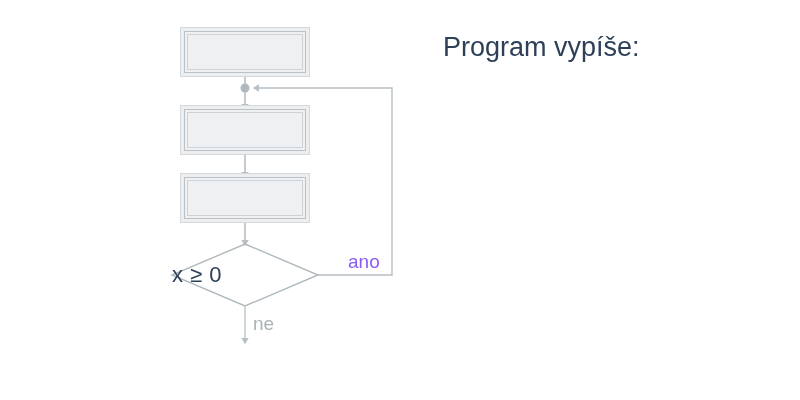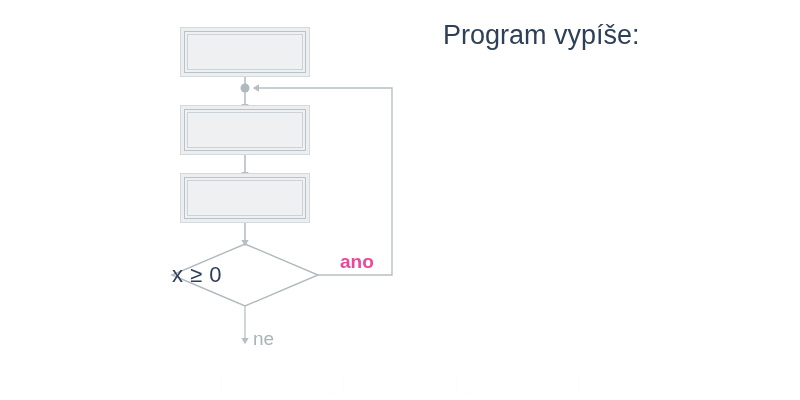--- a/index.html
+++ b/index.html
@@ -63,36 +63,35 @@
     white-space: nowrap;
   }
 
   
   .branch-label {
     position: absolute;
     font-size: 19px;
     white-space: nowrap;
   }
   #branch-label-ano {
-    left: 340px;
+    left: 348px;
     top: 251px;
-    color: #ec4899;
-    font-weight: bold;
+    color: #8b5cf6;
   }
   #branch-label-ne {
     left: 253px;
-    top: 328px;
+    top: 313px;
     color: #a9b4b4;
   }
 
   
   #annotation {
     position: absolute;
     left: 443px;
-    top: 18px;
+    top: 30px;
     width: 320px;
     color: #2e4057;
     font-size: 27px;
     line-height: 35px;
     white-space: nowrap;
   }
   #annotation div { font-weight: 400; }
 
   
   #footer-ghosts {

